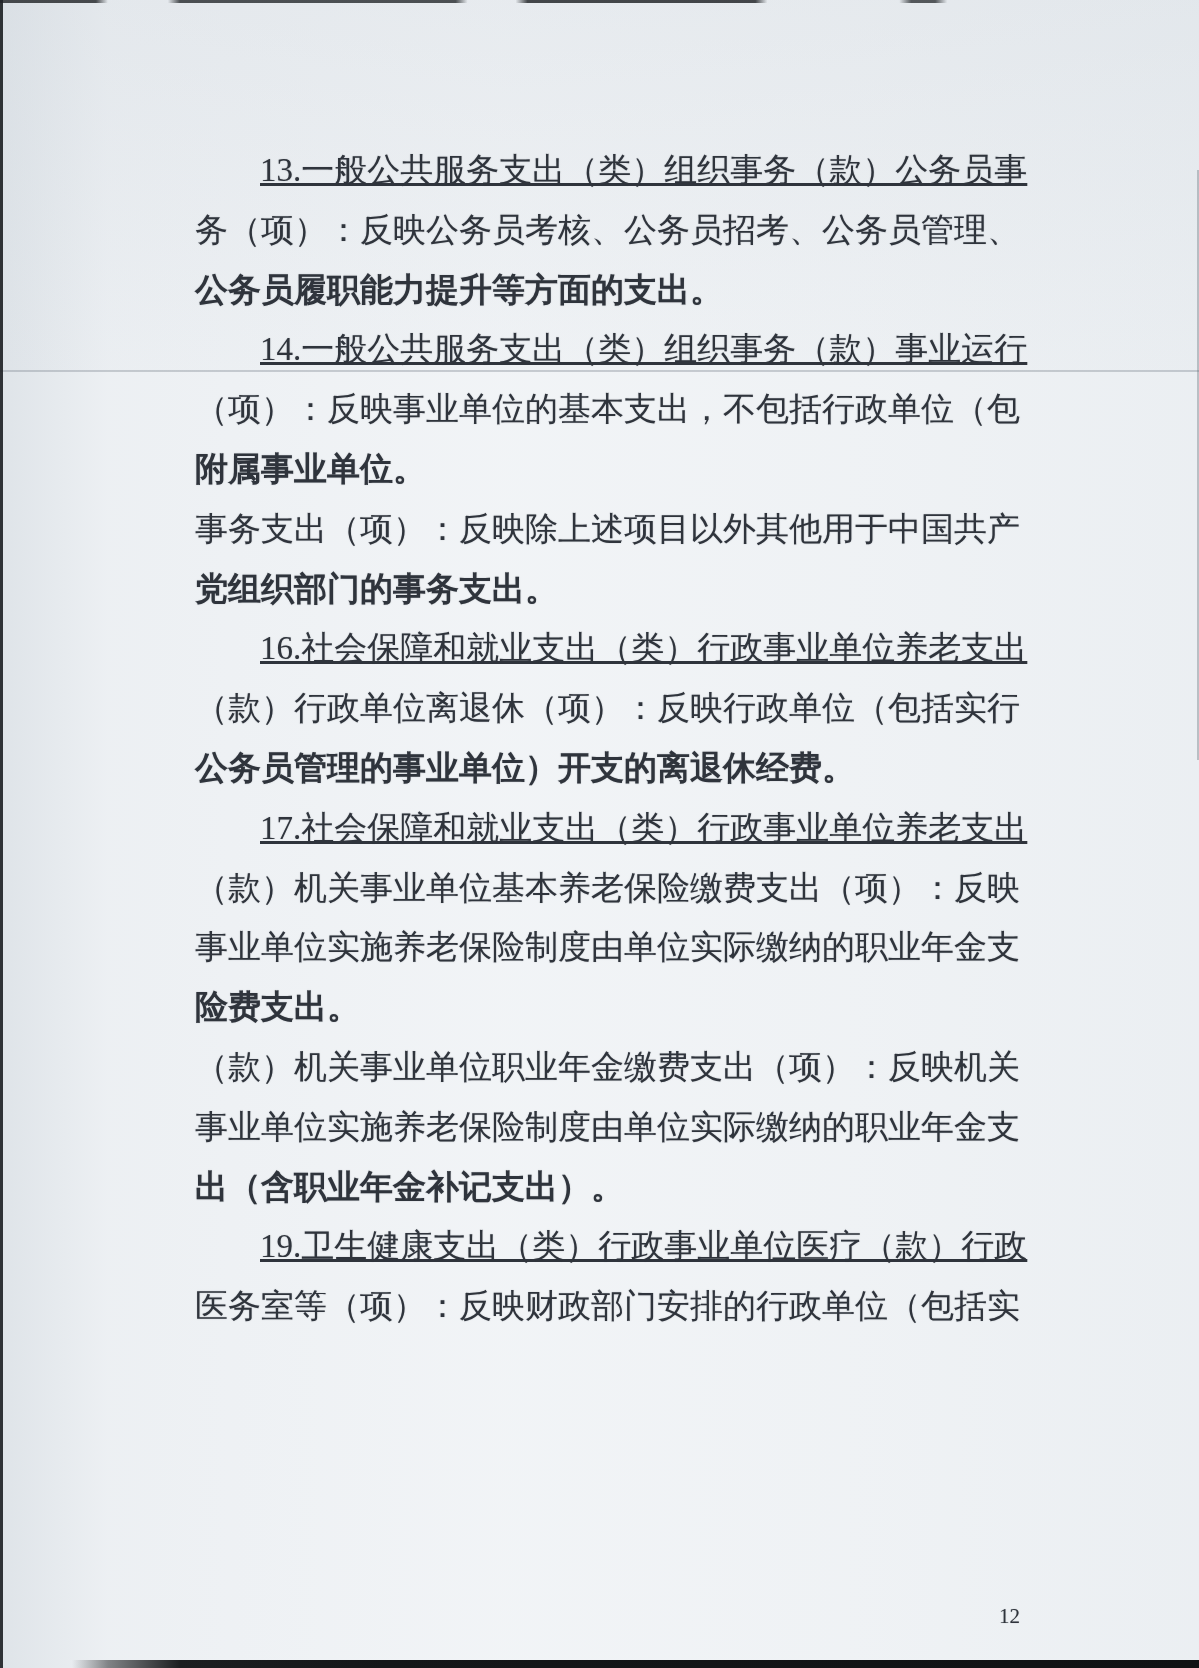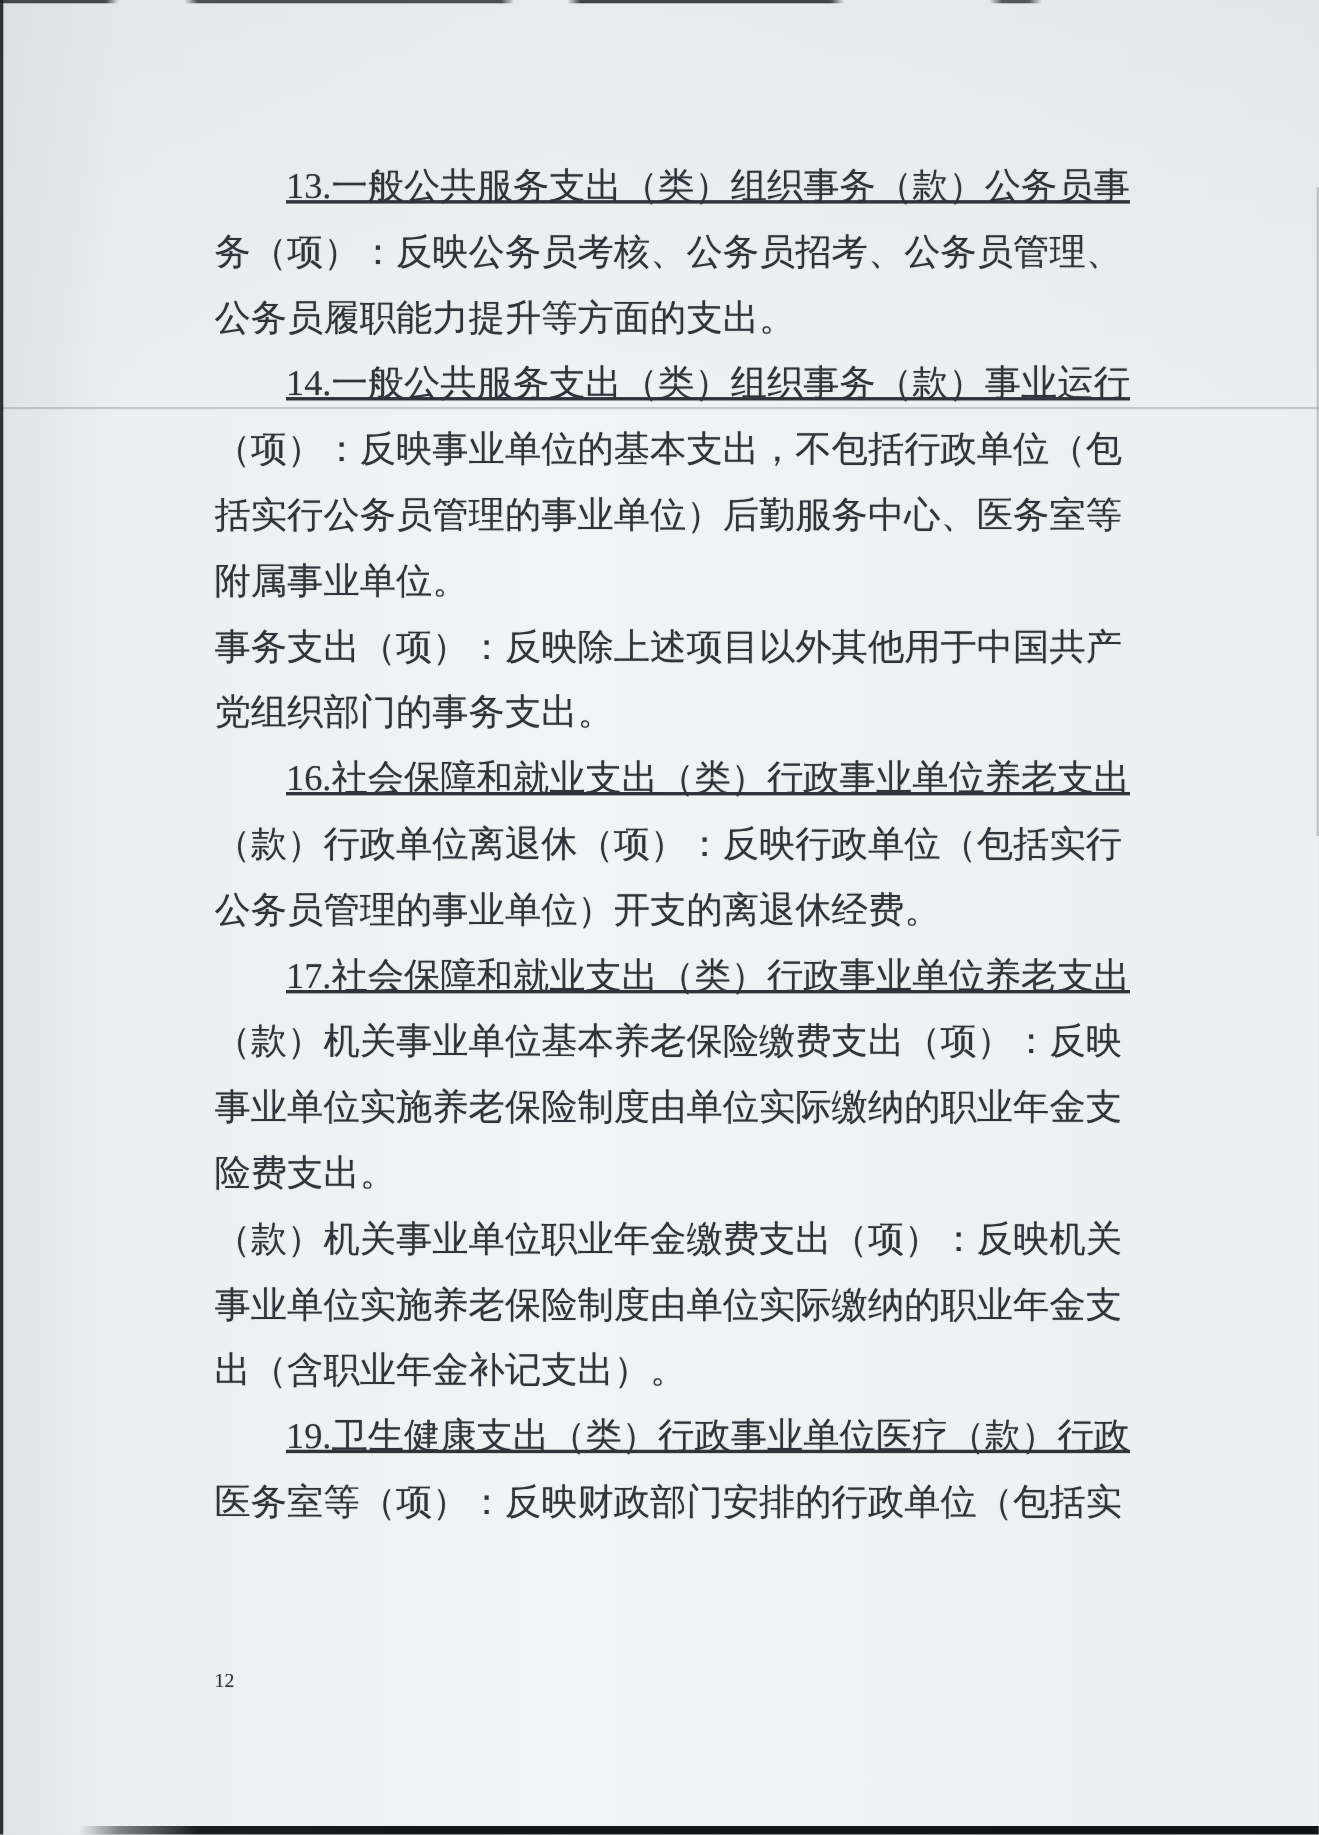--- a/index.html
+++ b/index.html
@@ -97,28 +97,29 @@
     text-align: justify;
     text-align-last: justify;
   }
   .text-line.first {
     padding-left: 65px;
     text-decoration: underline;
   }
   .text-line.end {
     text-align: right;
     text-align-last: left;
+    font-weight: bold;
   }
   .page-number {
     position: absolute;
     left: 195px;
-    top: 1518px;
+    top: 1604px;
     width: 825px;
-    text-align: left;
-    font-size: 18px;
+    text-align: right;
+    font-size: 21px;
     color: #2f343c;
     text-shadow: 0 0 1px rgba(47,52,60,0.35);
   }
 </style>
 </head>
 <body>
 
 <div class="page">
 
   <div class="band-top"></div>
@@ -132,21 +133,20 @@
 
     <div>
       <div class="text-line first">13.一般公共服务支出（类）组织事务（款）公务员事</div>
       <div class="text-line">务（项）：反映公务员考核、公务员招考、公务员管理、</div>
       <div class="text-line end">公务员履职能力提升等方面的支出。</div>
     </div>
 
     <div>
       <div class="text-line first">14.一般公共服务支出（类）组织事务（款）事业运行</div>
       <div class="text-line">（项）：反映事业单位的基本支出，不包括行政单位（包</div>
-      <div class="text-line">括实行公务员管理的事业单位）后勤服务中心、医务室等</div>
       <div class="text-line end">附属事业单位。</div>
     </div>
 
     <div>
       <div class="text-line">事务支出（项）：反映除上述项目以外其他用于中国共产</div>
       <div class="text-line end">党组织部门的事务支出。</div>
     </div>
 
     <div>
       <div class="text-line first">16.社会保障和就业支出（类）行政事业单位养老支出</div>

